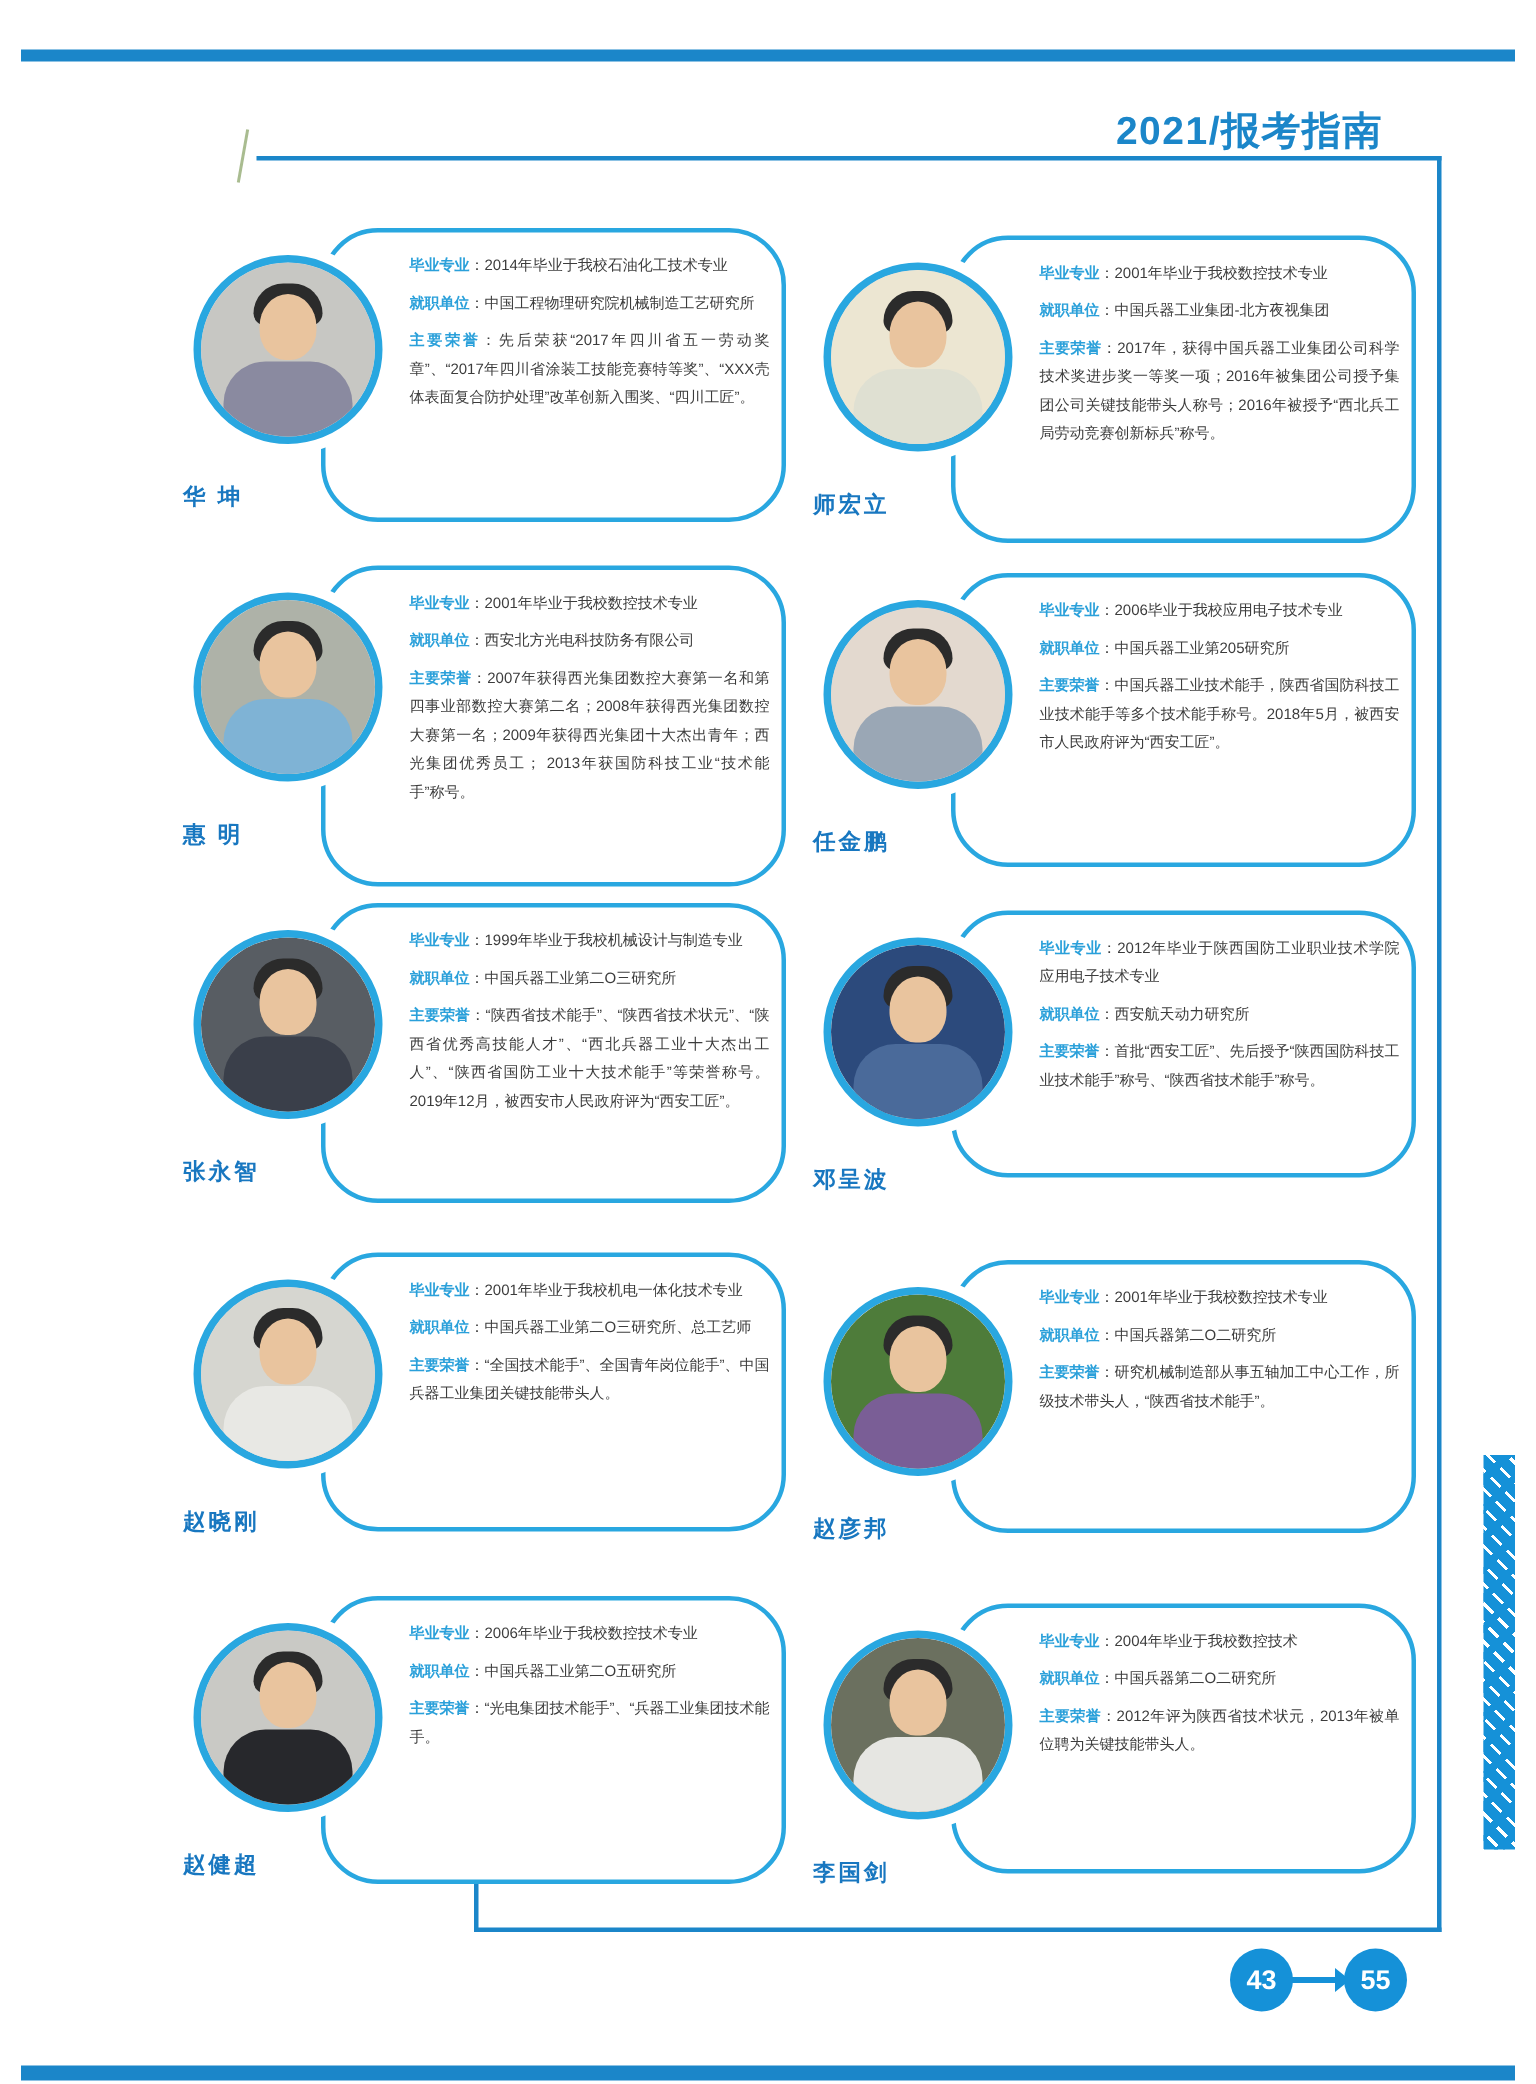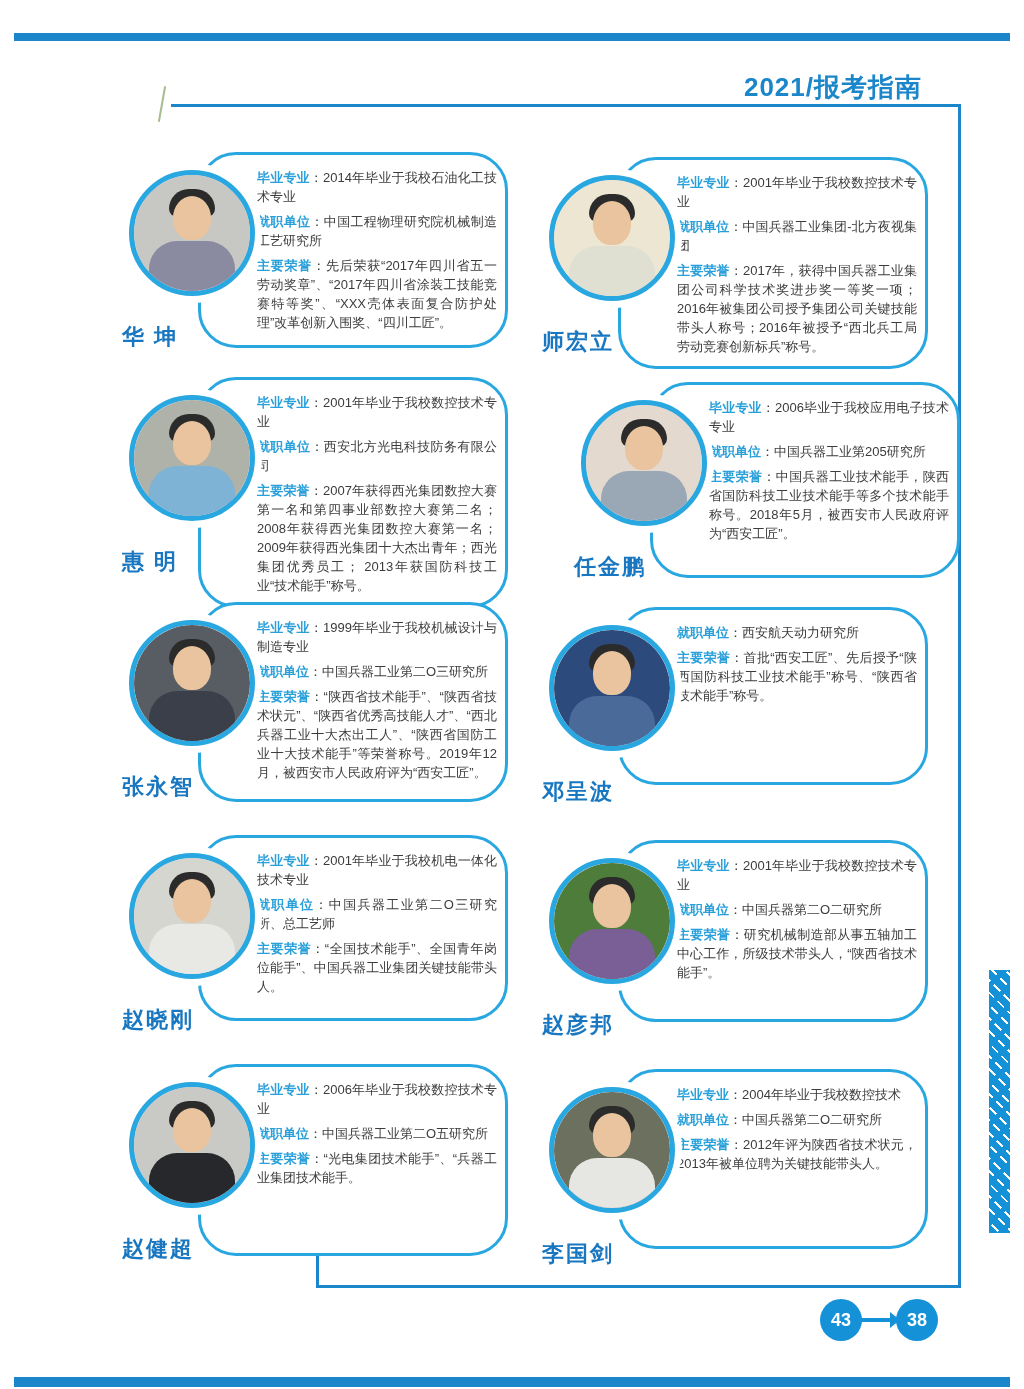--- a/index.html
+++ b/index.html
@@ -17,41 +17,41 @@
     font-size:26px;font-weight:bold;color:var(--accent-blue);letter-spacing:1px;
   }
   .frame-top{position:absolute;left:157px;top:104px;width:790px;height:3px;background:var(--accent-blue);}
   .frame-right{position:absolute;left:944px;top:104px;width:3px;height:1184px;background:var(--accent-blue);}
   .frame-bottom{position:absolute;left:302px;top:1285px;width:645px;height:3px;background:var(--accent-blue);}
   .frame-stub{position:absolute;left:302px;top:1247px;width:3px;height:41px;background:var(--accent-blue);}
   .slash-mark{position:absolute;left:147px;top:86px;width:2px;height:36px;background:#a9bc90;transform:rotate(10deg);}
   
   .profile{position:absolute;width:420px;height:225px;}
   .bubble{
-    position:absolute;left:96px;top:4px;width:310px;box-sizing:border-box;
+    position:absolute;left:112px;top:4px;width:310px;box-sizing:border-box;
     border:3px solid var(--card-blue);border-radius:38px;
     background:#fff;padding:13px 8px 10px 56px;
-    font-size:13px;line-height:19px;text-align:justify;
+    font-size:10px;line-height:19px;text-align:justify;
   }
   .field{margin:0 0 6px 0;}
   .field:last-child{margin-bottom:0;}
   .f-label{color:var(--label-blue);font-weight:bold;}
   .f-value{color:var(--text-dark);}
   .photo-ring{
     position:absolute;left:27px;top:22px;width:116px;height:116px;border-radius:50%;
     border:5px solid var(--card-blue);box-shadow:0 0 0 7px #ffffff;
     background:#dddddd;z-index:2;overflow:hidden;
   }
   .photo{position:absolute;left:0;top:0;right:0;bottom:0;border-radius:50%;background:var(--pbg,#cccccc);}
   .p-hair{position:absolute;left:calc(50% - 23px);top:14px;width:46px;height:28px;border-radius:22px 22px 9px 9px;background:#2b2b2b;}
   .p-head{position:absolute;left:calc(50% - 19px);top:21px;width:38px;height:44px;border-radius:50% 50% 46% 46%;background:#e9c49e;}
   .p-body{position:absolute;left:calc(50% - 43px);top:66px;width:86px;height:52px;border-radius:28px 28px 0 0;background:var(--pshirt,#888888);}
   .alumni-name{
     position:absolute;left:20px;top:174px;width:170px;
-    font-size:22px;font-weight:bold;color:var(--name-blue);letter-spacing:2px;white-space:nowrap;
+    font-size:15px;font-weight:bold;color:var(--name-blue);letter-spacing:2px;white-space:nowrap;
   }
   
   .page-circle{
     position:absolute;top:1299px;width:42px;height:42px;border-radius:50%;
     background:var(--page-circle-blue);color:#ffffff;font-size:18px;font-weight:bold;
     display:flex;align-items:center;justify-content:center;
   }
   .pc-left{left:806px;}
   .pc-right{left:882px;}
   .page-arrow-line{position:absolute;left:846px;top:1318px;width:34px;height:4px;background:var(--page-circle-blue);}
@@ -137,21 +137,21 @@
     </div>
     <div class="photo-ring">
       <div class="photo" style="--pbg: #aeb2a8; --pshirt: #7fb3d5;">
         <div class="p-hair"></div>
         <div class="p-head"></div>
         <div class="p-body"></div>
       </div>
     </div>
     <div class="alumni-name">惠  明</div>
   </div>
-      <div class="profile" style="left: 508px; top: 378px; margin-left: 32px;">
+      <div class="profile" style="left: 508px; top: 378px;">
     <div class="bubble" style="min-height: 196px;">
       <p class="field">
         <span class="f-label">毕业专业</span><span class="f-value">：2006毕业于我校应用电子技术专业</span>
       </p>
       <p class="field">
         <span class="f-label">就职单位</span><span class="f-value">：中国兵器工业第205研究所</span>
       </p>
       <p class="field">
         <span class="f-label">主要荣誉</span><span class="f-value">：中国兵器工业技术能手，陕西省国防科技工业技术能手等多个技术能手称号。2018年5月，被西安市人民政府评为“西安工匠”。</span>
       </p>
@@ -181,20 +181,23 @@
       <div class="photo" style="--pbg: #585d63; --pshirt: #3a3f4a;">
         <div class="p-hair"></div>
         <div class="p-head"></div>
         <div class="p-body"></div>
       </div>
     </div>
     <div class="alumni-name">张永智</div>
   </div>
       <div class="profile" style="left: 508px; top: 603px;">
     <div class="bubble" style="min-height: 178px;">
+      <p class="field">
+        <span class="f-label">毕业专业</span><span class="f-value">：2012年毕业于陕西国防工业职业技术学院应用电子技术专业</span>
+      </p>
       <p class="field">
         <span class="f-label">就职单位</span><span class="f-value">：西安航天动力研究所</span>
       </p>
       <p class="field">
         <span class="f-label">主要荣誉</span><span class="f-value">：首批“西安工匠”、先后授予“陕西国防科技工业技术能手”称号、“陕西省技术能手”称号。</span>
       </p>
     </div>
     <div class="photo-ring">
       <div class="photo" style="--pbg: #2c4a7c; --pshirt: #4a6a9a;">
         <div class="p-hair"></div>
@@ -288,16 +291,16 @@
     </div>
     <div class="alumni-name">李国剑</div>
   </div>
     </div>
 
   <div class="pattern-box"></div>
 
   <div class="page-circle pc-left">43</div>
   <div class="page-arrow-line"></div>
   <div class="page-arrow-head"></div>
-  <div class="page-circle pc-right">38</div>
+  <div class="page-circle pc-right">55</div>
 
   <div class="bottom-bar"></div>
 </div>
 
 </body></html>

